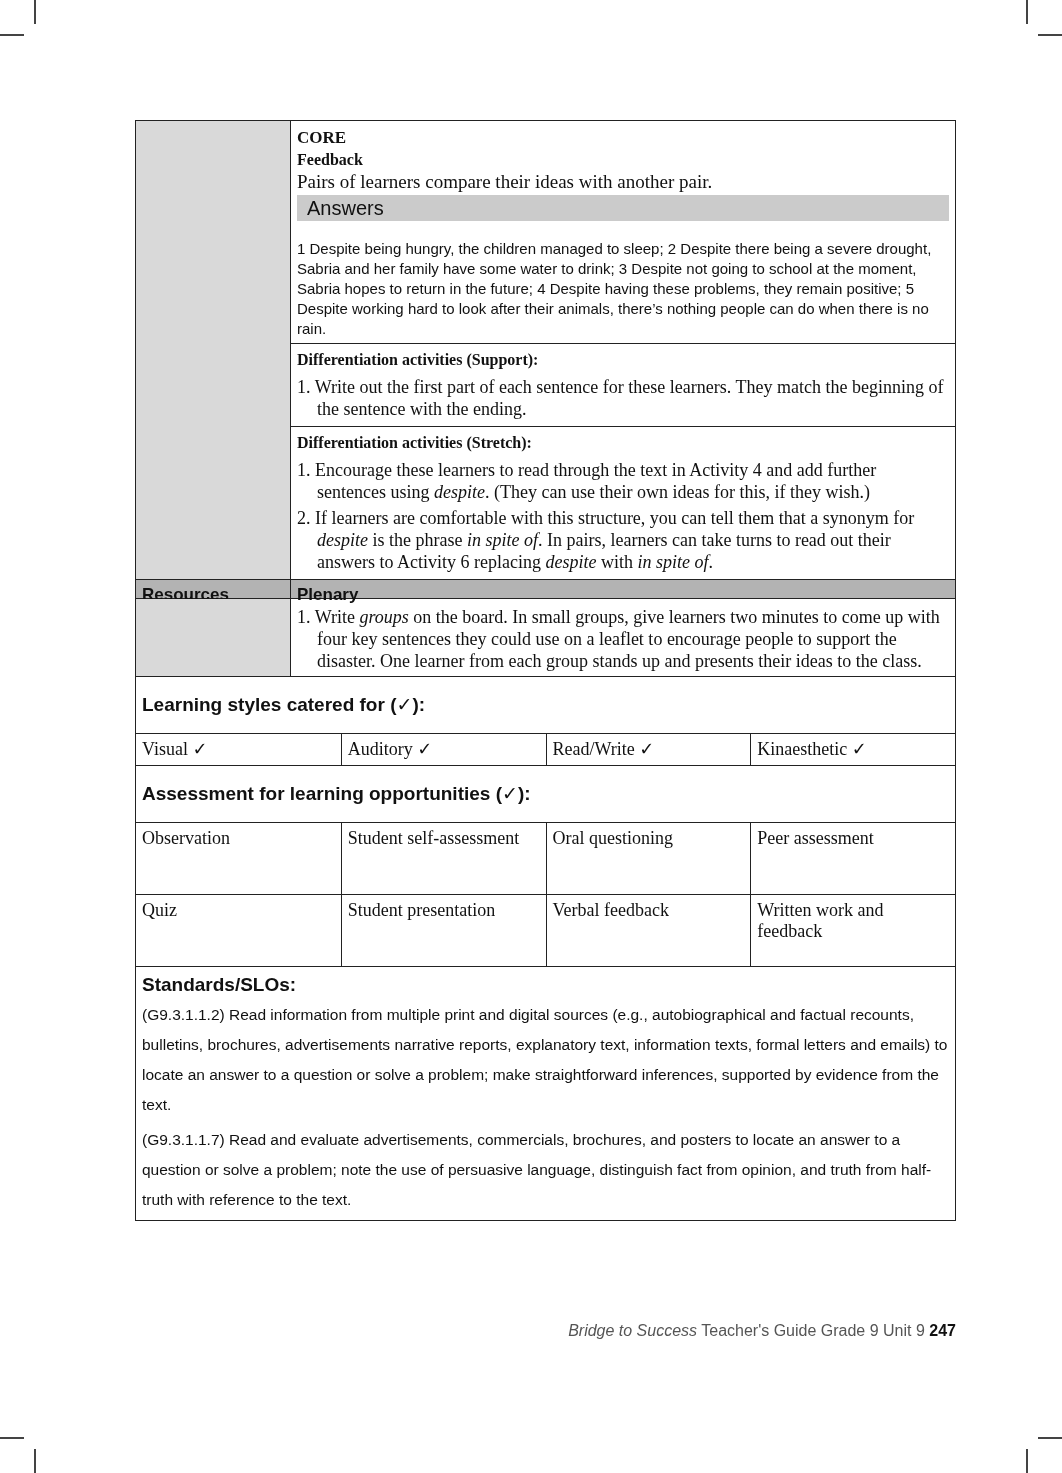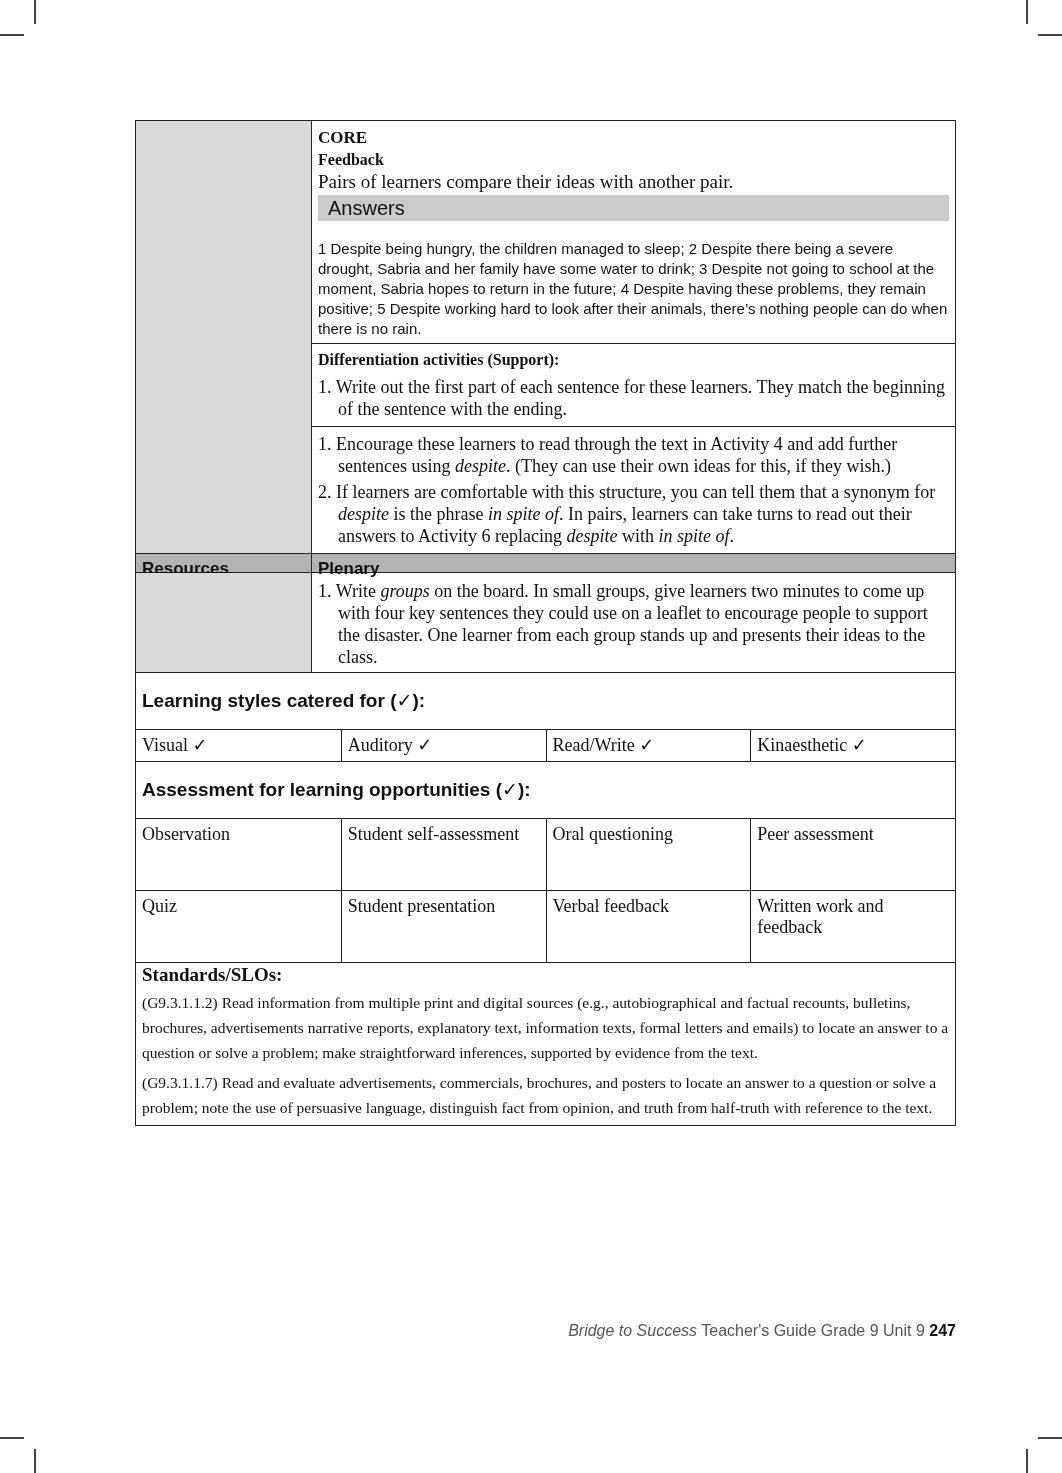--- a/index.html
+++ b/index.html
@@ -5,21 +5,21 @@
   html, body { margin: 0; padding: 0; }
   body { width: 1062px; height: 1473px; position: relative; background: #ffffff; overflow: hidden; color: #111; }
   .crop { position: absolute; background: #444; }
   .serif { font-family: "Liberation Serif", "DejaVu Serif", serif; }
   .sans { font-family: "Liberation Sans", "DejaVu Sans", sans-serif; }
 
   #page-table { position: absolute; left: 135px; top: 120px; width: 821px; border: 1.5px solid #222; box-sizing: border-box; }
 
   .row { display: flex; border-top: 1.5px solid #222; }
   .row:first-child { border-top: none; }
-  .left-col { width: 176px; background: #d9d9d9; border-right: 1.5px solid #222; flex-shrink: 0; box-sizing: border-box; }
+  .left-col { width: 155px; background: #d9d9d9; border-right: 1.5px solid #222; flex-shrink: 0; box-sizing: border-box; }
   .right-col { flex: 1; box-sizing: border-box; }
 
   .section-core { padding: 6px 6px 4px 6px; }
   .core-title { font-weight: bold; font-size: 17px; line-height: 22px; }
   .feedback-title { font-weight: bold; font-size: 16px; line-height: 22px; }
   .core-body { font-size: 19px; line-height: 22px; }
   .answers-bar { background: #cbcbcb; font-size: 20px; padding: 2px 10px; margin-top: 2px; height: 22px; line-height: 22px; }
   .answers-text { font-size: 15px; line-height: 20px; padding: 18px 0 0 0; }
 
   .diff-block { padding: 6px 6px 6px 6px; border-top: 1.5px solid #222; }
@@ -34,23 +34,23 @@
 
   .plenary-body { padding: 7px 6px 4px 6px; }
 
   .full-head { font-weight: bold; font-size: 19px; padding: 16px 6px; line-height: 24px; border-top: 1.5px solid #222; }
   .grid4 { display: flex; border-top: 1.5px solid #222; }
   .grid4 .cell { width: 25%; border-left: 1.5px solid #222; font-size: 18px; line-height: 21px; padding: 5px 6px; box-sizing: border-box; }
   .grid4 .cell:first-child { border-left: none; }
   .styles-row .cell { height: 31px; }
   .assess-row .cell { height: 71px; }
 
-  .standards { border-top: 1.5px solid #222; padding: 0 6px 5px 6px; font-family: Liberation Serif, serif; }
+  .standards { border-top: 1.5px solid #222; padding: 6px 6px 5px 6px; }
   .standards-title { font-weight: bold; font-size: 19px; line-height: 24px; margin-bottom: 3px; }
-  .standards-p { font-size: 15.5px; line-height: 25px; margin-bottom: 5px; }
+  .standards-p { font-size: 15.5px; line-height: 30px; margin-bottom: 5px; }
   .standards-p:last-child { margin-bottom: 0; }
 
   #footer { position: absolute; right: 106px; top: 1322px; font-size: 16px; color: #555; }
   #footer .book { font-style: italic; }
   #footer .pagenum { color: #111; font-weight: bold; }
 </style>
 </head>
 <body>
 
 <div class="crop" style="left:34px;top:0;width:1.5px;height:24px;"></div>
@@ -74,20 +74,21 @@
         <div class="answers-bar sans">Answers</div>
         <div class="answers-text sans">1 Despite being hungry, the children managed to sleep; 2 Despite there being a severe drought, Sabria and her family have some water to drink; 3 Despite not going to school at the moment, Sabria hopes to return in the future; 4 Despite having these problems, they remain positive; 5 Despite working hard to look after their animals, there’s nothing people can do when there is no rain.</div>
       </div>
 
       <div class="diff-block serif">
         <div class="diff-title">Differentiation activities (Support):</div>
         <div class="list-item">1. Write out the first part of each sentence for these learners. They match the beginning of the sentence with the ending.</div>
       </div>
 
       <div class="diff-block serif">
+        <div class="diff-title">Differentiation activities (Stretch):</div>
         <div class="list-item"><span>1. </span><span>Encourage these learners to read through the text in Activity 4 and add further sentences using </span><em>despite</em><span>. (They can use their own ideas for this, if they wish.)</span></div>
         <div class="list-item"><span>2. </span><span>If learners are comfortable with this structure, you can tell them that a synonym for </span><em>despite</em><span> is the phrase </span><em>in spite of</em><span>. In pairs, learners can take turns to read out their answers to Activity 6 replacing </span><em>despite</em><span> with </span><em>in spite of</em><span>.</span></div>
       </div>
     </div>
   </div>
 
   <div class="row head-row">
     <div class="left-col head-cell sans">Resources</div>
     <div class="right-col head-cell sans">Plenary</div>
   </div>

